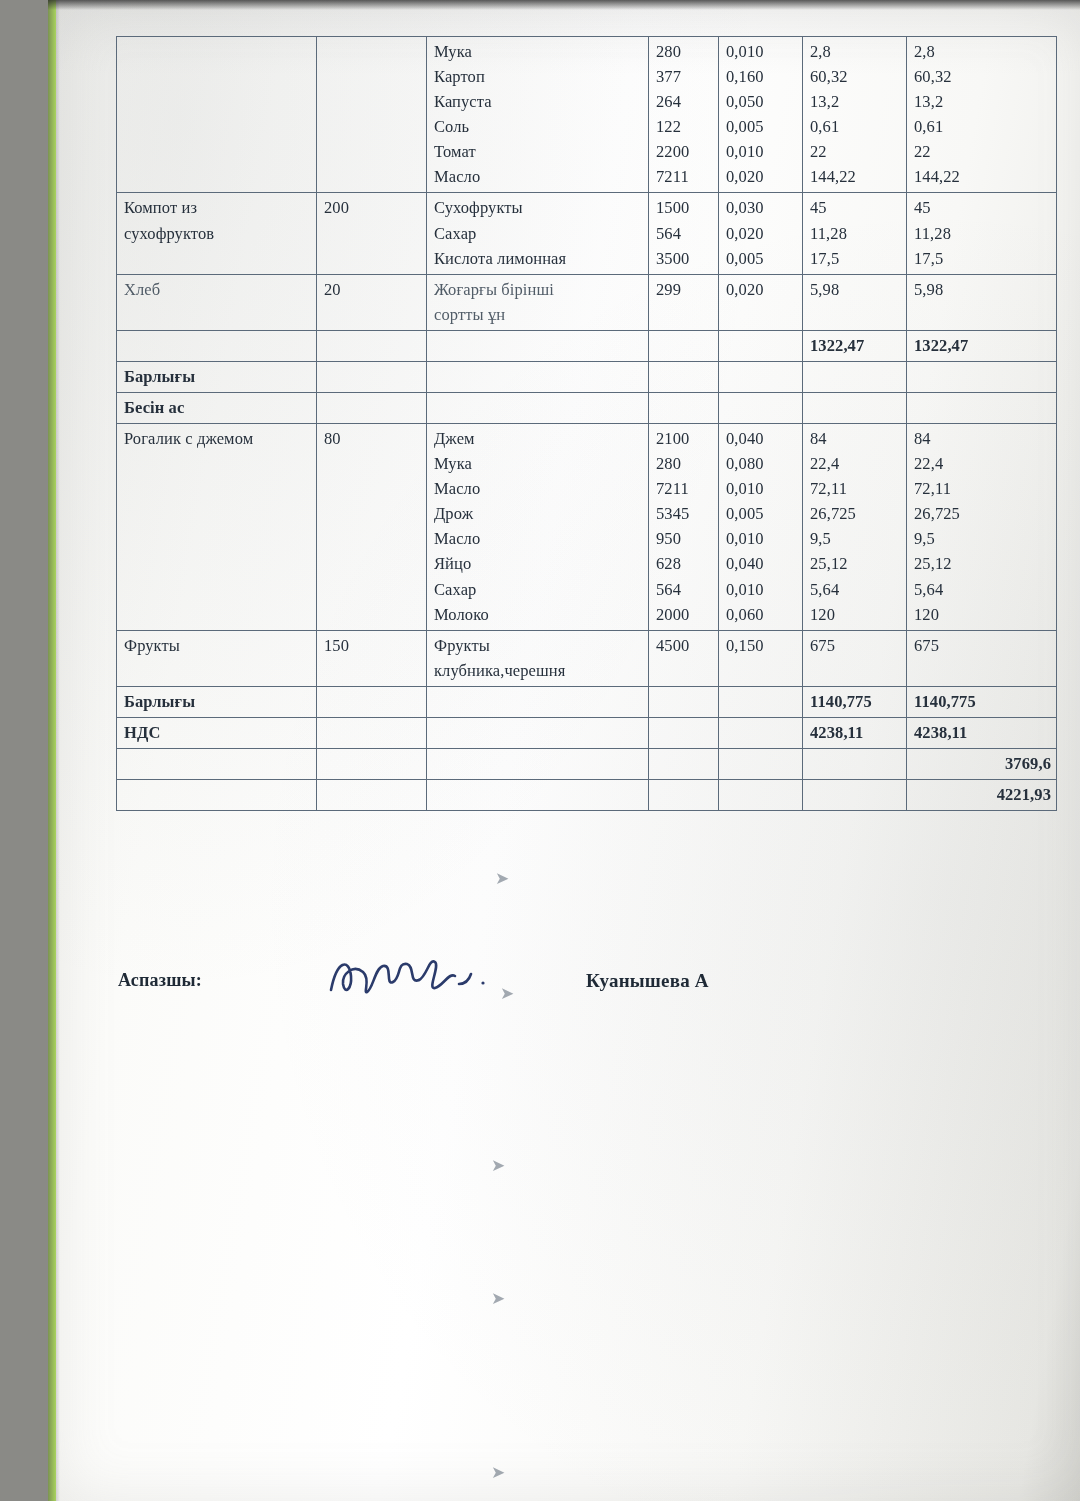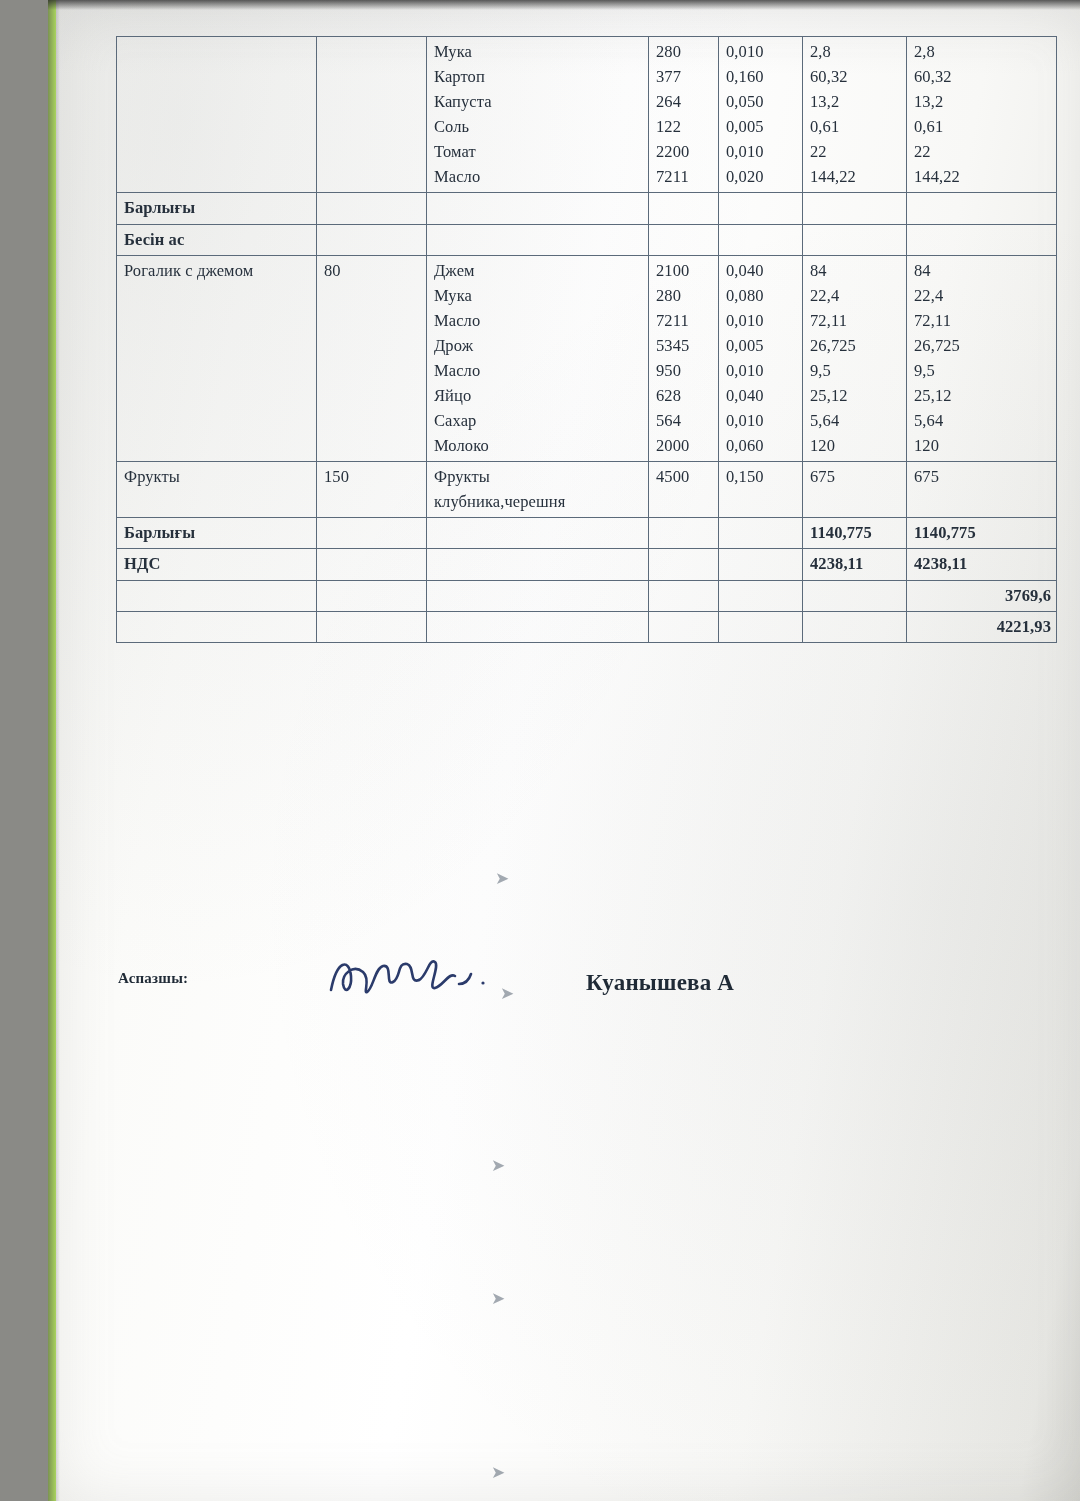--- a/index.html
+++ b/index.html
@@ -116,29 +116,29 @@
     color: #1f2a36;
   }
   .sign-row {
     position: relative;
     height: 56px;
   }
   .sign-label {
     position: absolute;
     left: 0;
     top: 12px;
-    font-size: 15px;
+    font-size: 18px;
     font-weight: bold;
     letter-spacing: .2px;
   }
   .sign-name {
     position: absolute;
     left: 468px;
     top: 12px;
-    font-size: 23px;
+    font-size: 19px;
     font-weight: bold;
     letter-spacing: .2px;
   }
   .scribble {
     position: absolute;
     left: 205px;
     top: -8px;
     width: 190px;
     height: 60px;
   }
@@ -204,22 +204,61 @@
 22
 144,22</td>
           <td class="ing-list num">2,8
 60,32
 13,2
 0,61
 22
 144,22</td>
         </tr>
 
-
-
+        <tr>
+          <td class="nm">Компот из
+сухофруктов</td>
+          <td class="num">200</td>
+          <td class="ing-list">Сухофрукты
+ Сахар
+Кислота лимонная</td>
+          <td class="ing-list num">1500
+564
+3500</td>
+          <td class="ing-list num">0,030
+0,020
+0,005</td>
+          <td class="ing-list num">45
+11,28
+17,5</td>
+          <td class="ing-list num">45
+11,28
+17,5</td>
+        </tr>
+
+        <tr>
+          <td class="nm faded">Хлеб</td>
+          <td class="num">20</td>
+          <td class="ing-list faded">Жоғарғы бірінші
+сортты ұн</td>
+          <td class="ing-list num">299</td>
+          <td class="ing-list num">0,020</td>
+          <td class="ing-list num">5,98</td>
+          <td class="ing-list num">5,98</td>
+        </tr>
+
+        <tr>
+          <td></td>
+          <td></td>
+          <td></td>
+          <td></td>
+          <td></td>
+          <td class="num bold">1322,47</td>
+          <td class="num bold">1322,47</td>
+        </tr>
 
         <tr>
           <td class="bold">Барлығы</td>
           <td></td>
           <td></td>
           <td></td>
           <td></td>
           <td></td>
           <td></td>
         </tr>

